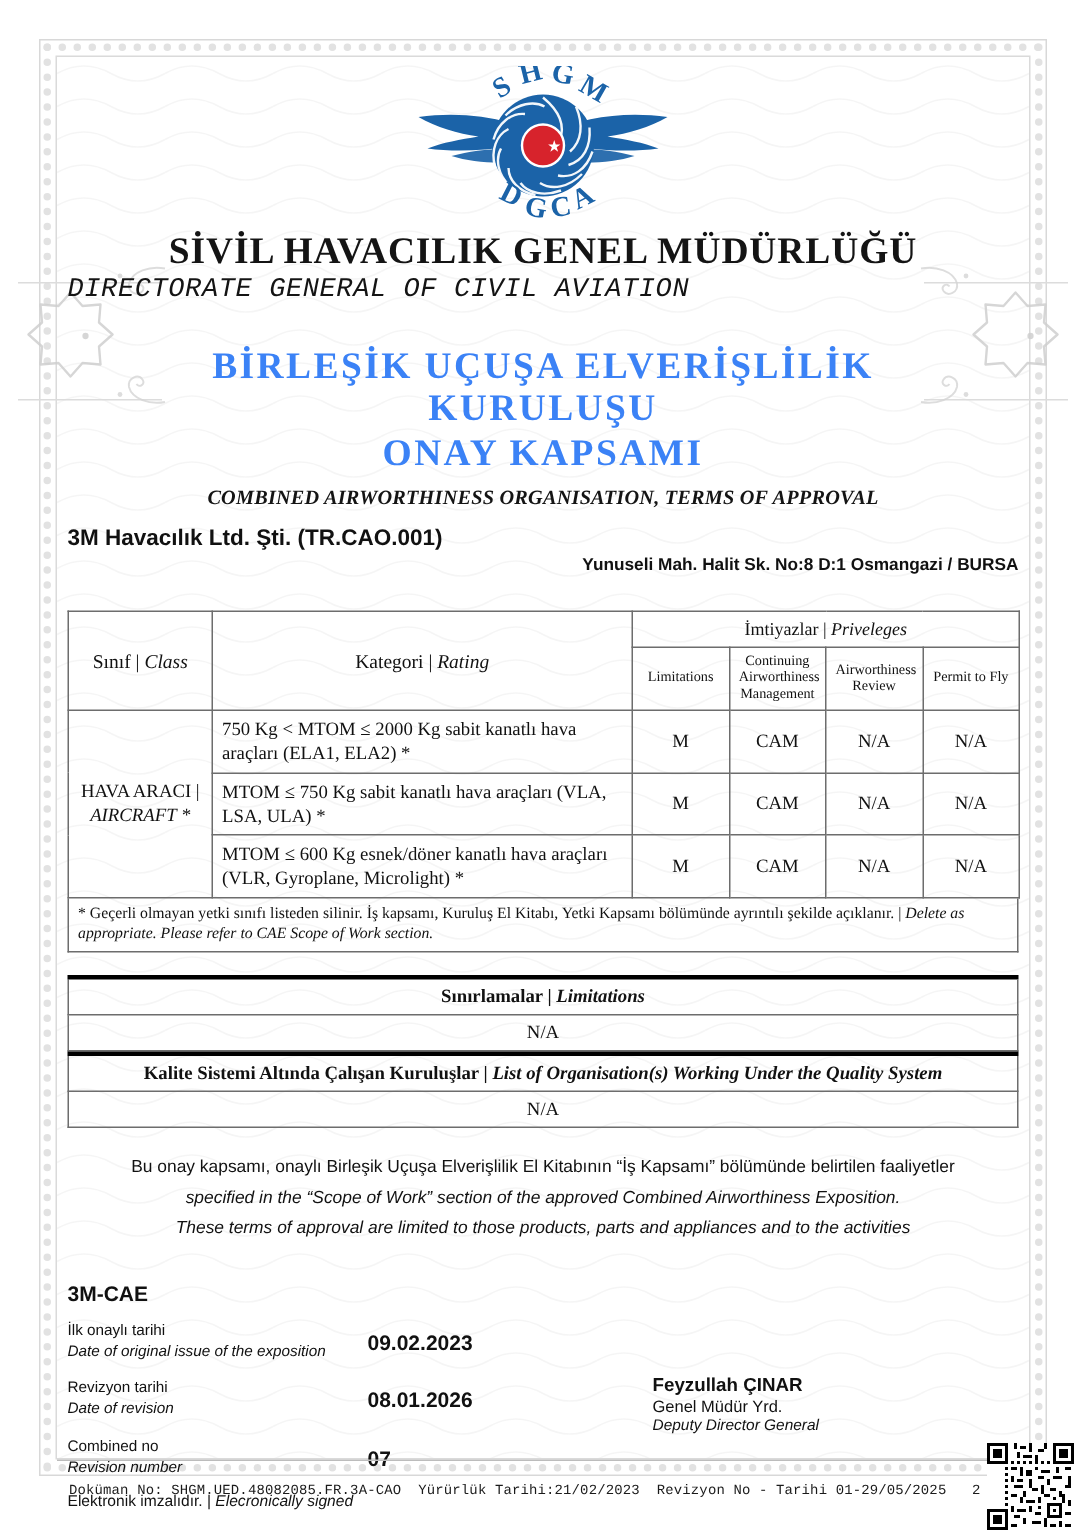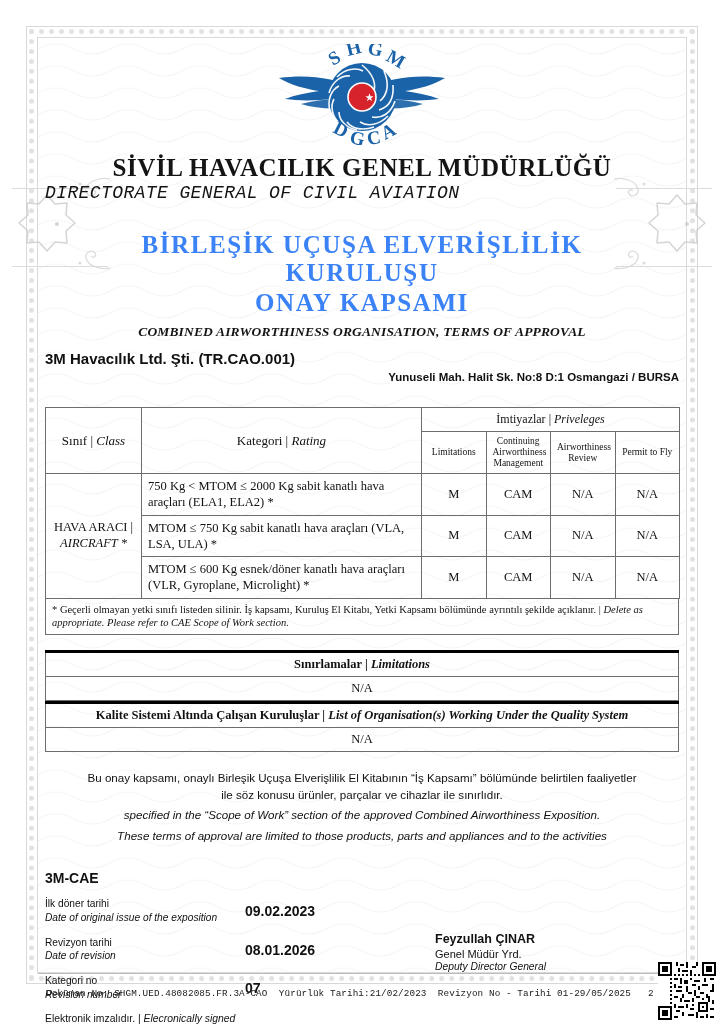--- a/index.html
+++ b/index.html
@@ -518,50 +518,49 @@
         </td>
       </tr>
       <tr>
         <td class="val">N/A</td>
       </tr>
     </tbody>
       </table>
 
     <div class="terms">
       <div class="tr">Bu onay kapsamı, onaylı Birleşik Uçuşa Elverişlilik El Kitabının “İş  Kapsamı” bölümünde belirtilen faaliyetler</div>
-      <div class="tr">ile söz konusu ürünler, parçalar ve cihazlar ile sınırlıdır.</div>
       <div class="en">specified in the “Scope of Work” section of the approved Combined Airworthiness Exposition.</div>
       <div class="en">These terms of approval are limited to those products, parts and appliances and to the activities</div>
     </div>
 
     <div class="meta">
 
       <div class="meta-row">
         <div class="meta-value">3M-CAE</div>
       </div>
 
       <div class="meta-row">
         <div class="meta-label">
-          <div>İlk döner tarihi</div>
+          <div>İlk onaylı tarihi</div>
           <div class="en">Date of original issue of the exposition</div>
         </div>
         <div class="meta-value">09.02.2023</div>
       </div>
 
       <div class="meta-row">
         <div class="meta-label">
           <div>Revizyon tarihi</div>
           <div class="en">Date of revision</div>
         </div>
         <div class="meta-value">08.01.2026</div>
       </div>
 
       <div class="meta-row">
         <div class="meta-label">
-          <div>Kategori no</div>
+          <div>Combined no</div>
           <div class="en">Revision number</div>
         </div>
         <div class="meta-value">07</div>
       </div>
 
       <div class="signature">
         <div class="name">Feyzullah ÇINAR</div>
         <div class="role">Genel Müdür Yrd.</div>
         <div class="role-en">Deputy Director General</div>
       </div>

